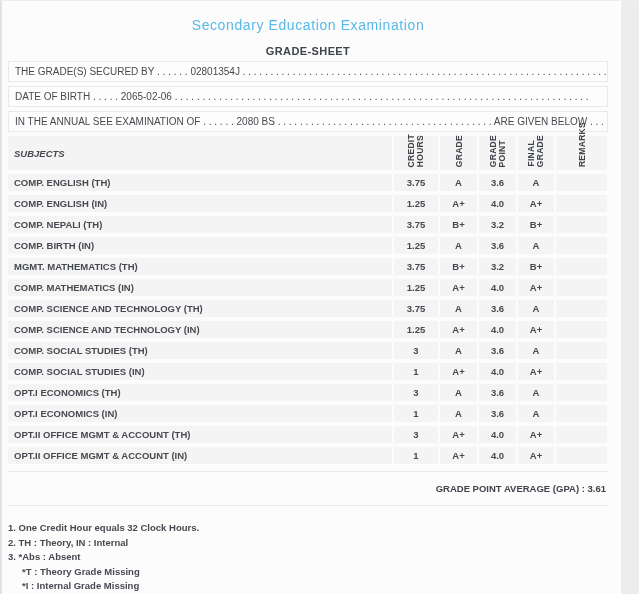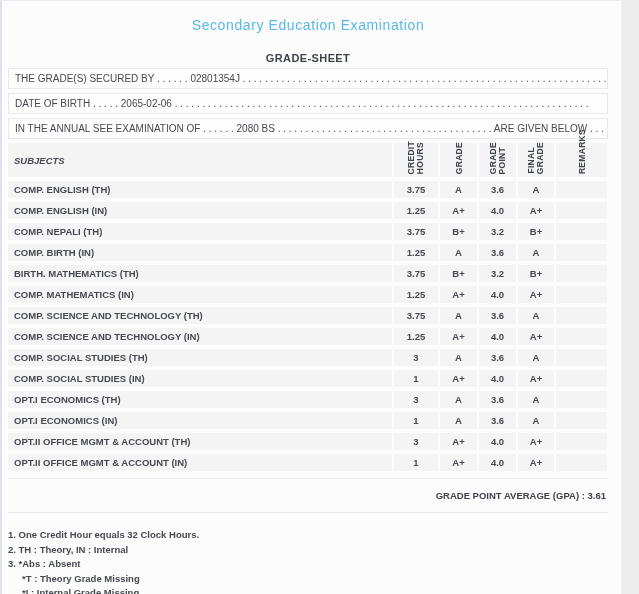--- a/index.html
+++ b/index.html
@@ -16,21 +16,21 @@
     position:absolute; top:0; right:0; width:20px; height:594px;
     background:#ededee; border-left:2px solid #ffffff;
   }
   .content { padding-left:6px; width:612px; position:relative; }
 
   .title {
     margin-top:16px; text-align:center; width:600px;
     font-size:14px; font-weight:400; letter-spacing:0.6px; color:#57b9e7;
   }
   .subtitle {
-    margin-top:19px; text-align:center; width:600px;
+    margin-top:12px; text-align:center; width:600px;
     font-size:11px; font-weight:bold; letter-spacing:0.4px; color:#3f434a;
   }
 
   .boxes { margin-top:4px; }
   .stmt-box {
     width:600px; height:21px; border:1px solid #e8e9ea; background:#fdfdfd;
     margin-bottom:4px; line-height:19px; padding-left:6px;
     font-size:10px; font-weight:normal; white-space:nowrap; overflow:hidden;
     color:#46494f;
   }
@@ -130,21 +130,21 @@
       <div class="cell val-cell">B+</div>
       <div class="cell val-cell">3.2</div>
       <div class="cell val-cell">B+</div>
       <div class="cell val-cell"></div>
       <div class="cell subject-cell">COMP. BIRTH (IN)</div>
       <div class="cell val-cell">1.25</div>
       <div class="cell val-cell">A</div>
       <div class="cell val-cell">3.6</div>
       <div class="cell val-cell">A</div>
       <div class="cell val-cell"></div>
-      <div class="cell subject-cell">BIRTH. MATHEMATICS (TH)</div>
+      <div class="cell subject-cell">MGMT. MATHEMATICS (TH)</div>
       <div class="cell val-cell">3.75</div>
       <div class="cell val-cell">B+</div>
       <div class="cell val-cell">3.2</div>
       <div class="cell val-cell">B+</div>
       <div class="cell val-cell"></div>
       <div class="cell subject-cell">COMP. MATHEMATICS (IN)</div>
       <div class="cell val-cell">1.25</div>
       <div class="cell val-cell">A+</div>
       <div class="cell val-cell">4.0</div>
       <div class="cell val-cell">A+</div>

